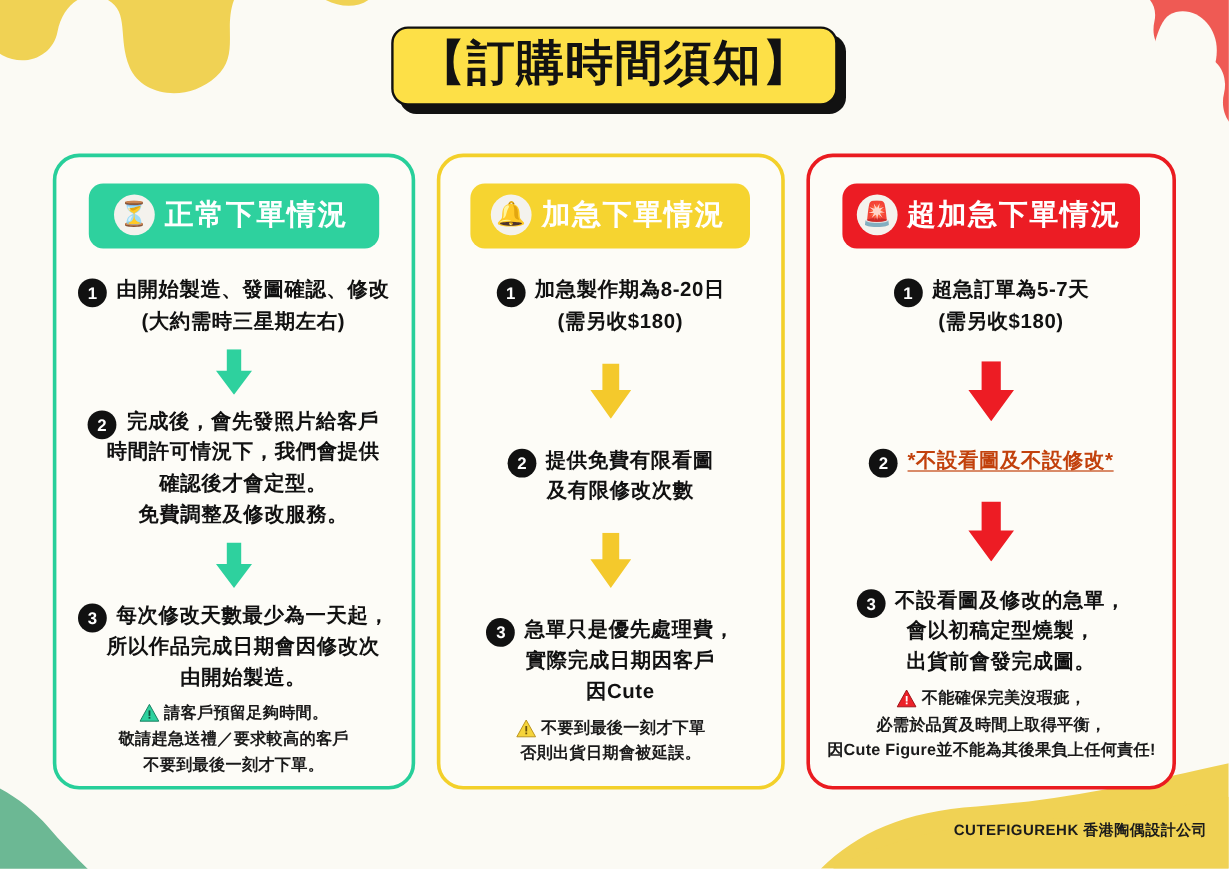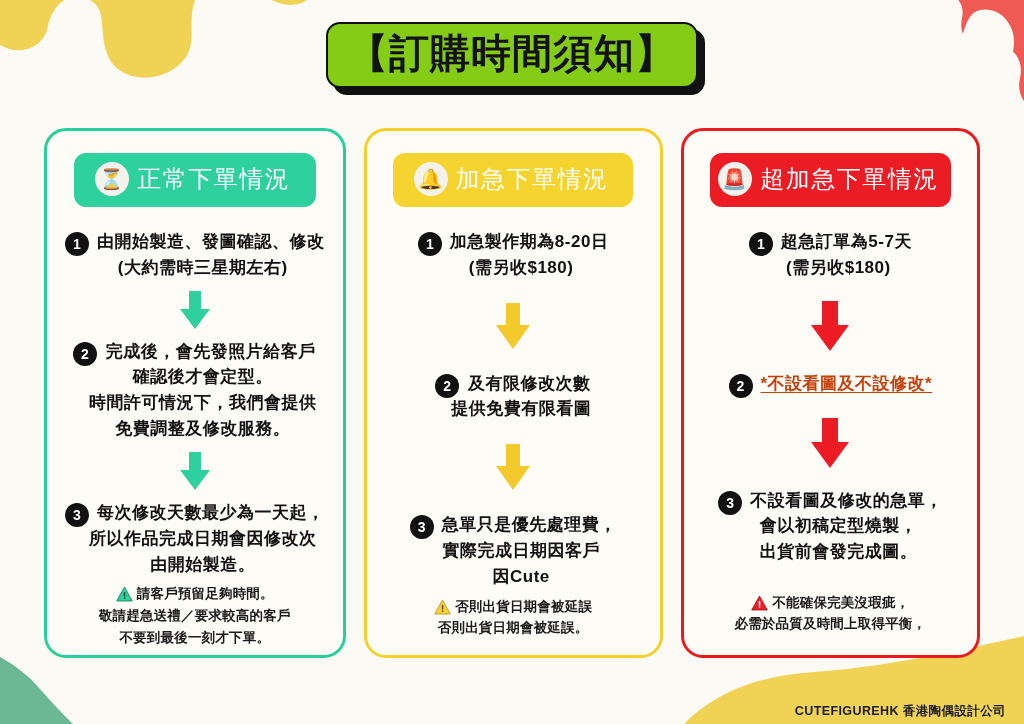--- a/index.html
+++ b/index.html
@@ -21,21 +21,21 @@
   .blob-bl { left: -60px; bottom: -60px; }
   .blob-br { right: 0; bottom: 0; }
 
   
   .title-wrap {
     position: absolute; left: 0; right: 0; top: 22px;
     display: flex; justify-content: center; z-index: 5;
   }
   .title-pill {
     position: relative;
-    background: #84cc16;
+    background: #fde047;
     border-radius: 14px;
     padding: 6px 20px 10px 20px;
     box-shadow: 7px 7px 0 #111111;
     border: 2px solid #111111;
   }
   .title-text {
     font-size: 40px;
     font-weight: bold;
     letter-spacing: 1px;
     color: #121212;
@@ -83,21 +83,21 @@
   .header-icon {
     width: 34px; height: 34px; border-radius: 50%;
     background: #f4f2ed;
     display: flex; align-items: center; justify-content: center;
     font-size: 20px; line-height: 1;
     flex: 0 0 auto;
   }
   .header-title {
     color: #ffffff;
     font-size: 24px;
-    font-weight: normal;
+    font-weight: bold;
     letter-spacing: 1.5px;
     white-space: nowrap;
   }
 
   
   .steps { width: 100%; display: flex; flex-direction: column; align-items: center; flex: 1 1 auto; }
   .step {
     display: flex;
     align-items: flex-start;
     justify-content: center;
@@ -154,21 +154,21 @@
     white-space: nowrap;
     letter-spacing: 0.2px;
   }
   .note-first { display: flex; align-items: center; justify-content: center; gap: 4px; }
   .warn-icon { width: 17px; height: 16px; display: inline-block; flex: 0 0 auto; }
 
   
   .footer {
     position: absolute; right: 0; bottom: 0; z-index: 6;
     width: 330px; height: 60px;
-    display: flex; align-items: flex-end; justify-content: flex-end;
+    display: flex; align-items: center; justify-content: flex-end;
   }
   .footer-text {
     position: relative; z-index: 2;
     font-size: 12.5px;
     font-weight: bold;
     color: #1b1b1b;
     letter-spacing: 0.4px;
     padding-right: 18px;
     padding-bottom: 4px;
     white-space: nowrap;
@@ -221,22 +221,22 @@
       <div class="arrow">
         <svg width="34" height="38" viewBox="0 0 34 38">
             <path d="M11,0 h12 v18 h9 L17,38 L2,18 h9 Z" fill="#2ed19e"></path>
           </svg>
       </div>
 
       <div class="step">
         <span class="step-badge">2</span>
         <div class="step-lines">
           <div class="step-line">完成後，會先發照片給客戶</div>
+          <div class="step-line">時間許可情況下，我們會提供</div>
           <div class="step-line">確認後才會定型。</div>
-          <div class="step-line">時間許可情況下，我們會提供</div>
           <div class="step-line">免費調整及修改服務。</div>
         </div>
       </div>
 
       <div class="arrow">
         <svg width="34" height="38" viewBox="0 0 34 38">
             <path d="M11,0 h12 v18 h9 L17,38 L2,18 h9 Z" fill="#2ed19e"></path>
           </svg>
       </div>
 
@@ -285,22 +285,22 @@
 
       <div class="arrow" style="margin:22px 0;">
         <svg width="40" height="46" viewBox="0 0 40 46">
             <path d="M13,0 h14 v22 h10 L20,46 L3,22 h10 Z" fill="#f4c92c"></path>
           </svg>
       </div>
 
       <div class="step">
         <span class="step-badge">2</span>
         <div class="step-lines">
+          <div class="step-line">提供免費有限看圖</div>
           <div class="step-line">及有限修改次數</div>
-          <div class="step-line">提供免費有限看圖</div>
         </div>
       </div>
 
       <div class="arrow" style="margin:22px 0;">
         <svg width="40" height="46" viewBox="0 0 40 46">
             <path d="M13,0 h14 v22 h10 L20,46 L3,22 h10 Z" fill="#f4c92c"></path>
           </svg>
       </div>
 
       <div class="step">
@@ -314,21 +314,21 @@
 
       <div class="note">
         <div class="note-first">
           <span class="warn-icon">
             <svg width="17" height="16" viewBox="0 0 17 16">
                 <path d="M8.5,1 L16.3,15 L0.7,15 Z" fill="#f5d43a" stroke="#b8901a" stroke-width="0.8"></path>
                 <rect x="7.8" y="6" width="1.5" height="4.6" fill="#6b520c"></rect>
                 <rect x="7.8" y="11.4" width="1.5" height="1.5" fill="#6b520c"></rect>
               </svg>
           </span>
-          <span class="note-line">否則出貨日期會被延誤</span>
+          <span class="note-line">不要到最後一刻才下單</span>
         </div>
         <div class="note-line">否則出貨日期會被延誤。</div>
       </div>
 
     </div>
   </section>
 
   <section class="card super">
     <div class="card-header">
       <span class="header-icon">🚨</span>
@@ -378,20 +378,21 @@
           <span class="warn-icon">
             <svg width="17" height="16" viewBox="0 0 17 16">
                 <path d="M8.5,1 L16.3,15 L0.7,15 Z" fill="#ec2027" stroke="#9b1015" stroke-width="0.8"></path>
                 <rect x="7.8" y="6" width="1.5" height="4.6" fill="#ffffff"></rect>
                 <rect x="7.8" y="11.4" width="1.5" height="1.5" fill="#ffffff"></rect>
               </svg>
           </span>
           <span class="note-line">不能確保完美沒瑕疵，</span>
         </div>
         <div class="note-line">必需於品質及時間上取得平衡，</div>
+        <div class="note-line">因Cute Figure並不能為其後果負上任何責任!</div>
       </div>
 
     </div>
   </section>
 
 </div>
 
 <div class="footer">
   <svg class="footer-shape" width="330" height="60" viewBox="0 0 330 60">
     <path d="M0,60 C40,38 92,24 160,20 C228,16 286,10 330,0 L330,60 Z" fill="#f0d254"></path>

